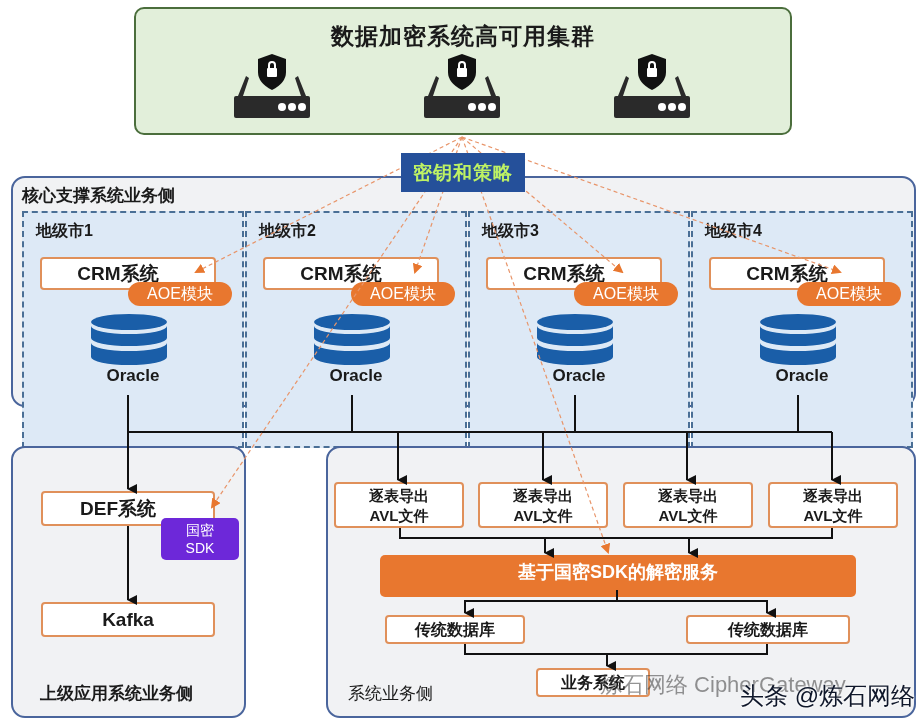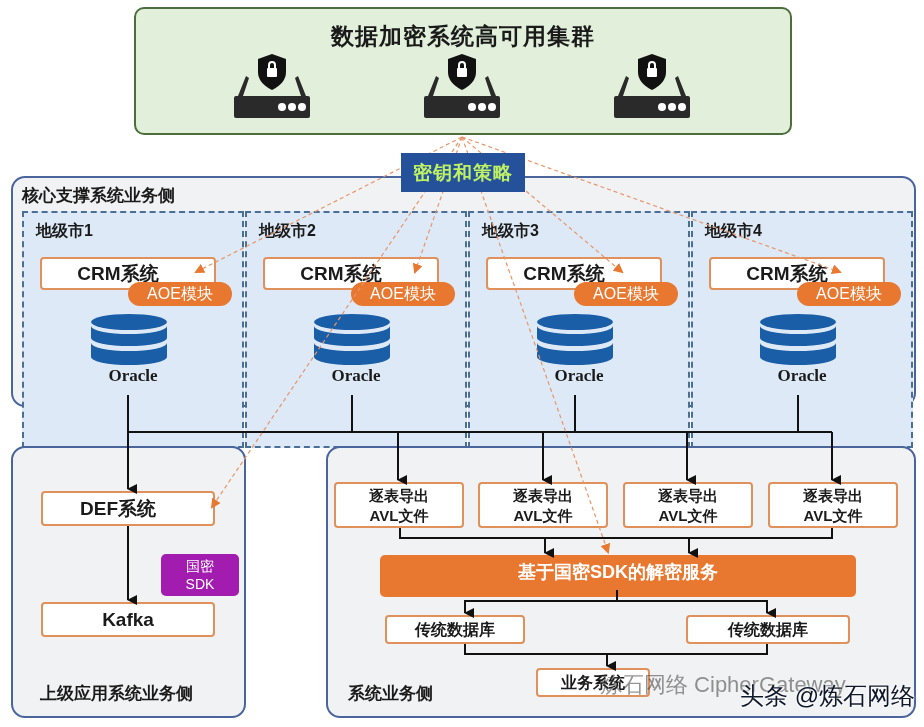--- a/index.html
+++ b/index.html
@@ -16,38 +16,38 @@
   #key-badge { left: 401px; top: 153px; width: 124px; height: 39px; background: #25509a; color: #bef264; font-size: 19px; font-weight: bold; display: flex; align-items: center; justify-content: center; z-index: 5; letter-spacing: 1px; }
 
   
   #core { left: 11px; top: 176px; width: 905px; height: 231px; background: #f1f2f4; border: 2px solid #4a659c; border-radius: 14px; }
   #core-title { left: 22px; top: 184px; font-size: 17px; font-weight: bold; }
   .city { top: 211px; width: 222px; height: 237px; background: #dde9f6; border: 2px dashed #4a6f96; }
   .city-label { position: absolute; left: 12px; top: 8px; font-size: 16px; font-weight: bold; }
   .crm { position: absolute; left: 16px; top: 44px; width: 176px; height: 33px; background: #fff; border: 2px solid #e0905a; border-radius: 4px; font-size: 19px; font-weight: bold; text-align: center; line-height: 29px; padding-right: 20px; }
   .aoe { position: absolute; left: 104px; top: 69px; width: 104px; height: 24px; background: #e8772f; color: #fff; font-size: 16px; border-radius: 12px; text-align: center; line-height: 24px; }
   .db { position: absolute; left: 66px; top: 100px; width: 78px; height: 54px; }
-  .oracle { position: absolute; left: 0; top: 153px; width: 100%; text-align: center; font-size: 17px; font-weight: bold; font-family: Liberation Serif, serif; }
+  .oracle { position: absolute; left: 0; top: 153px; width: 100%; text-align: center; font-size: 17px; font-weight: bold; }
 
   
   #upper { left: 11px; top: 446px; width: 235px; height: 272px; background: #f1f2f4; border: 2px solid #4a659c; border-radius: 14px; }
   .box { position: absolute; background: #fff; border: 2px solid #e0905a; border-radius: 4px; text-align: center; font-weight: bold; }
   #def { left: 41px; top: 491px; width: 174px; height: 35px; font-size: 19px; line-height: 31px; padding-right: 20px; }
-  #sdk { left: 161px; top: 518px; width: 78px; height: 42px; background: #a21caf; color: #fff; border-radius: 5px; font-size: 14px; text-align: center; line-height: 18px; padding-top: 3px; margin-top: 36px; }
+  #sdk { left: 161px; top: 518px; width: 78px; height: 42px; background: #6d28d9; color: #fff; border-radius: 5px; font-size: 14px; text-align: center; line-height: 18px; padding-top: 3px; }
   #kafka { left: 41px; top: 602px; width: 174px; height: 35px; font-size: 19px; line-height: 31px; }
   #upper-title { left: 40px; top: 682px; font-size: 17px; font-weight: bold; }
 
   
   #sys { left: 326px; top: 446px; width: 590px; height: 272px; background: #f1f2f4; border: 2px solid #4a659c; border-radius: 14px; }
   .avl { top: 482px; width: 130px; height: 46px; font-size: 15px; line-height: 20px; padding-top: 2px; }
   #decrypt { left: 380px; top: 555px; width: 476px; height: 42px; background: #e8772f; color: #fff; border-radius: 5px; font-size: 18px; font-weight: bold; text-align: center; line-height: 35px; }
   #distdb { left: 385px; top: 615px; width: 140px; height: 29px; font-size: 16px; line-height: 25px; }
   #tradb { left: 686px; top: 615px; width: 164px; height: 29px; font-size: 16px; line-height: 25px; }
   #bizsys { left: 536px; top: 668px; width: 114px; height: 29px; font-size: 16px; line-height: 25px; }
-  #sys-title { left: 348px; top: 682px; font-size: 17px; font-weight: bold; }
+  #sys-title { left: 348px; top: 682px; font-size: 17px; font-weight: normal; }
 
   #wires { left: 0; top: 0; width: 924px; height: 727px; pointer-events: none; z-index: 4; }
 
   .wm { color: rgba(60,60,60,0.55); font-size: 24px; z-index: 6; white-space: nowrap; }
   #wm1 { left: 600px; top: 670px; font-size: 22px; }
   #wm2 { left: 740px; top: 680px; color: #0f172a; font-size: 24px; text-shadow: 0 0 3px #fff, 0 0 3px #fff; }
 </style>
 </head>
 <body>
 

